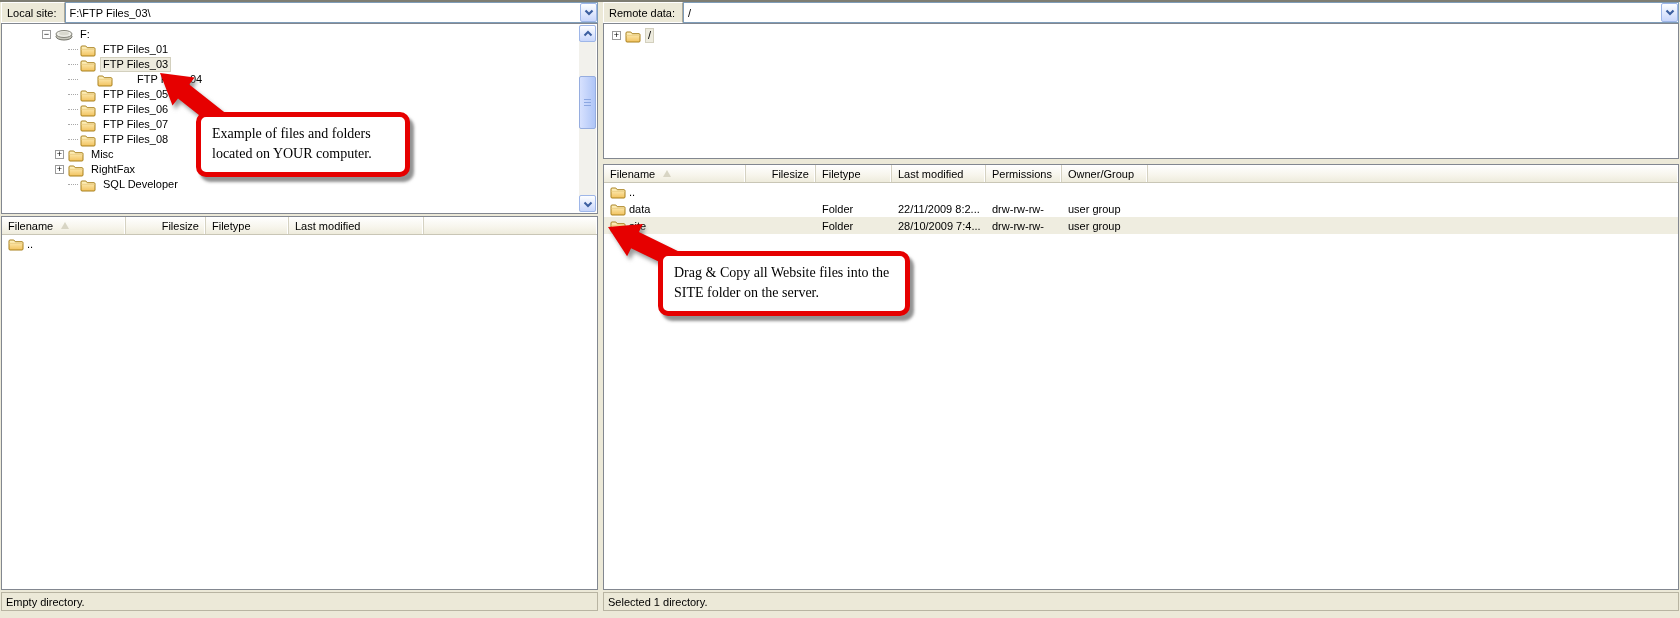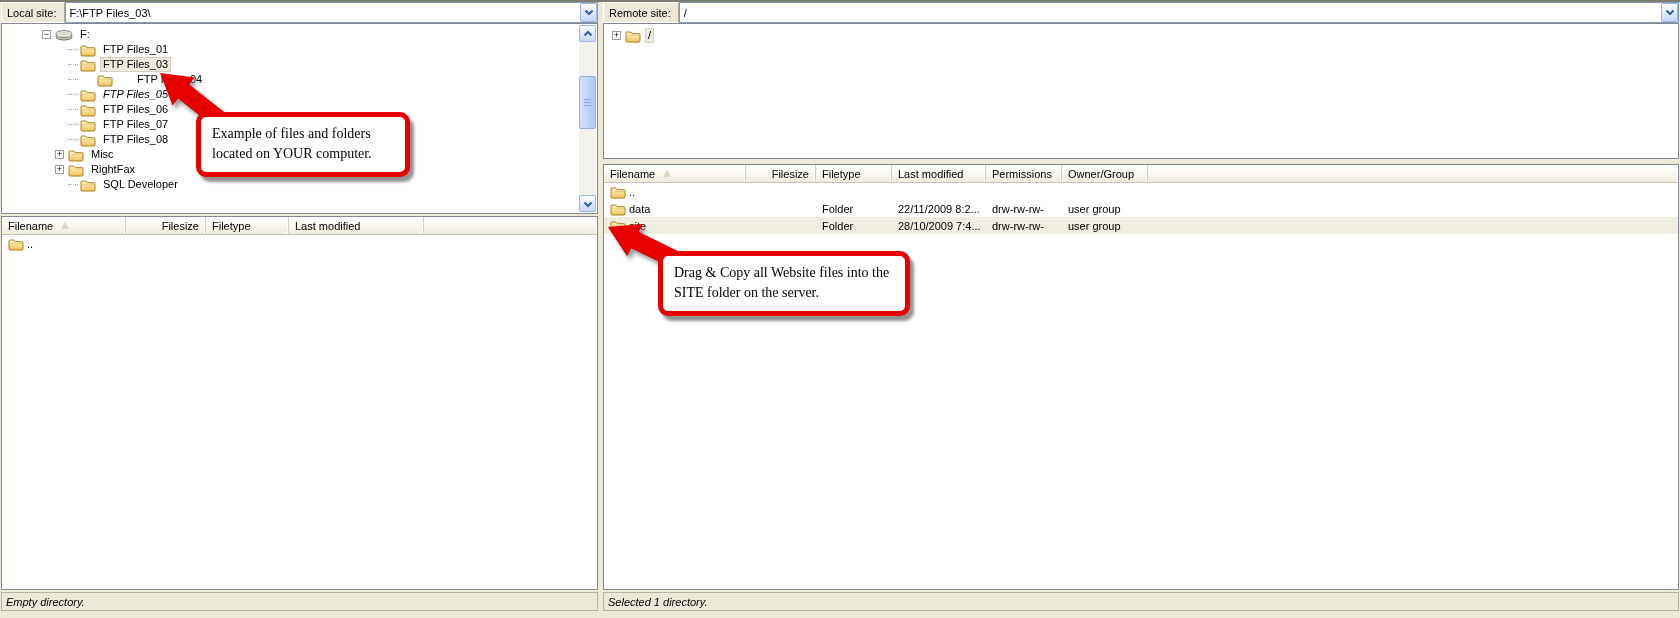--- a/index.html
+++ b/index.html
@@ -51,21 +51,21 @@
   .sb-btn{height:17px;flex:0 0 17px;border:1px solid #9EB6E8;border-radius:2px;box-sizing:border-box;
           background:linear-gradient(#FDFEFF,#C8D6FB);display:flex;align-items:center;justify-content:center;cursor:pointer;}
   .sb-track{flex:1;position:relative;}
   .sb-thumb{position:absolute;left:0;right:0;border:1px solid #96ADDF;border-radius:2px;box-sizing:border-box;
             background:linear-gradient(to right,#D7E1FE,#AFC5F7);cursor:pointer;}
   .sb-grip{position:absolute;left:4px;right:4px;top:50%;margin-top:-4px;height:8px;
            background:repeating-linear-gradient(#8CA7E2 0 1px,transparent 1px 3px);}
 
   
   .statusbar{position:absolute;height:19px;background:#ECE9D8;border:1px solid #B8B4A2;
-             box-sizing:border-box;display:flex;align-items:center;padding:0 4px;font-style:italic;}
+             box-sizing:border-box;display:flex;align-items:center;padding:0 4px;}
 
   
   .callout{position:absolute;background:#fff;border:5px solid #E60000;border-radius:10px;
            box-shadow:4px 5px 3px rgba(110,110,110,.75);box-sizing:border-box;
            font-family:"Liberation Serif",serif;font-size:14px;line-height:1.45;color:#000;
            padding:7px 11px;z-index:10;}
   .arrows{position:absolute;inset:0;z-index:9;pointer-events:none;}
 
   svg.i{display:block;}
 </style>
@@ -127,21 +127,21 @@
           </svg>
         <span class="tlabel sel">FTP Files_03</span>
       </div>
       <div class="trow" style="padding-left:26px;gap:17px;">
         <span class="stub"></span>
         <svg class="i ticon" width="16" height="14">
             <use href="#folder"></use>
           </svg>
         <span class="tlabel">FTP Files_04</span>
       </div>
-      <div class="trow" style="padding-left:26px;font-style:italic;">
+      <div class="trow" style="padding-left:26px;">
         <span class="stub"></span>
         <svg class="i ticon" width="16" height="14">
             <use href="#folder"></use>
           </svg>
         <span class="tlabel">FTP Files_05</span>
       </div>
       <div class="trow" style="padding-left:26px;">
         <span class="stub"></span>
         <svg class="i ticon" width="16" height="14">
             <use href="#folder"></use>
@@ -228,21 +228,21 @@
         <span>..</span>
       </div>
     </div>
   </div>
 
   <div class="statusbar" style="left:1px;top:592px;width:597px;">
     <span>Empty directory.</span>
   </div>
 
   <div class="sitebar" style="left:603px;top:2px;width:1076px;">
-    <span class="sitebar-label">Remote site:</span>
+    <span class="sitebar-label">Remote data:</span>
     <div class="combo">
       <input type="text" value="/" style="">
       <button class="drop-btn">
         <svg class="i" width="12" height="9" viewBox="0 0 12 9">
             <path d="M2.5 2.5 L6 6 L9.5 2.5" stroke="#3C5FA0" stroke-width="2.2" fill="none"></path>
           </svg>
       </button>
     </div>
   </div>
 

